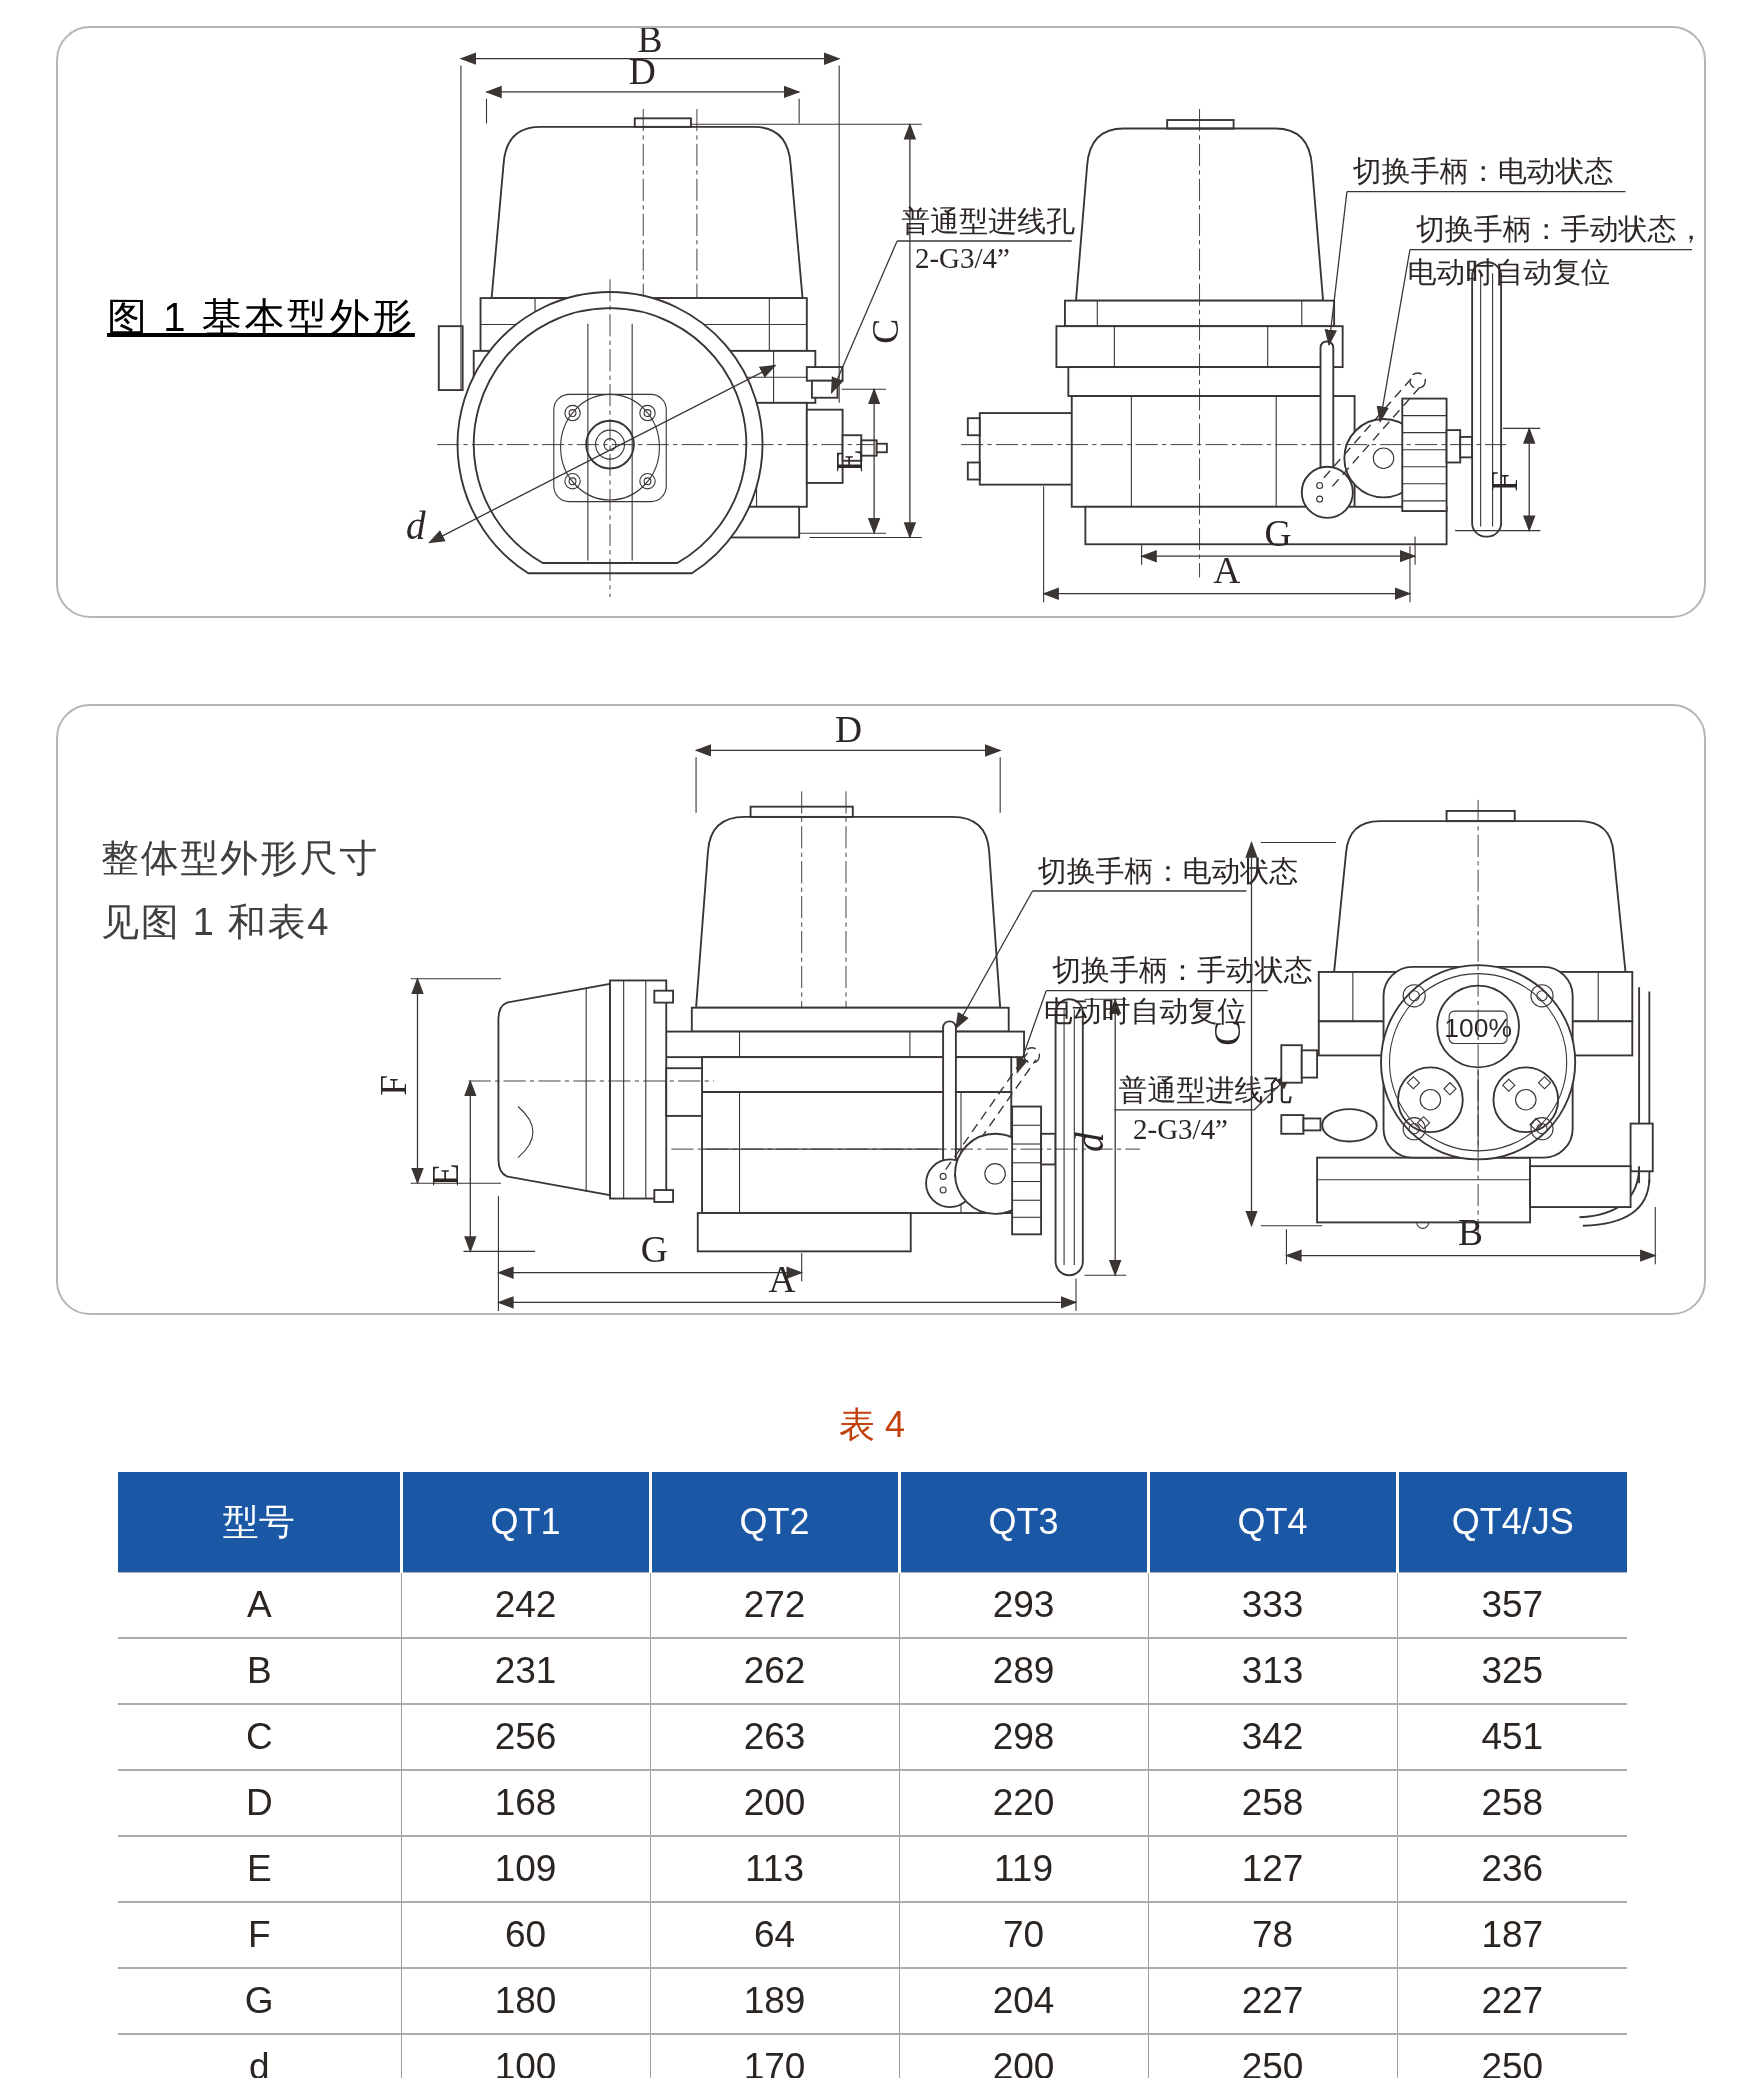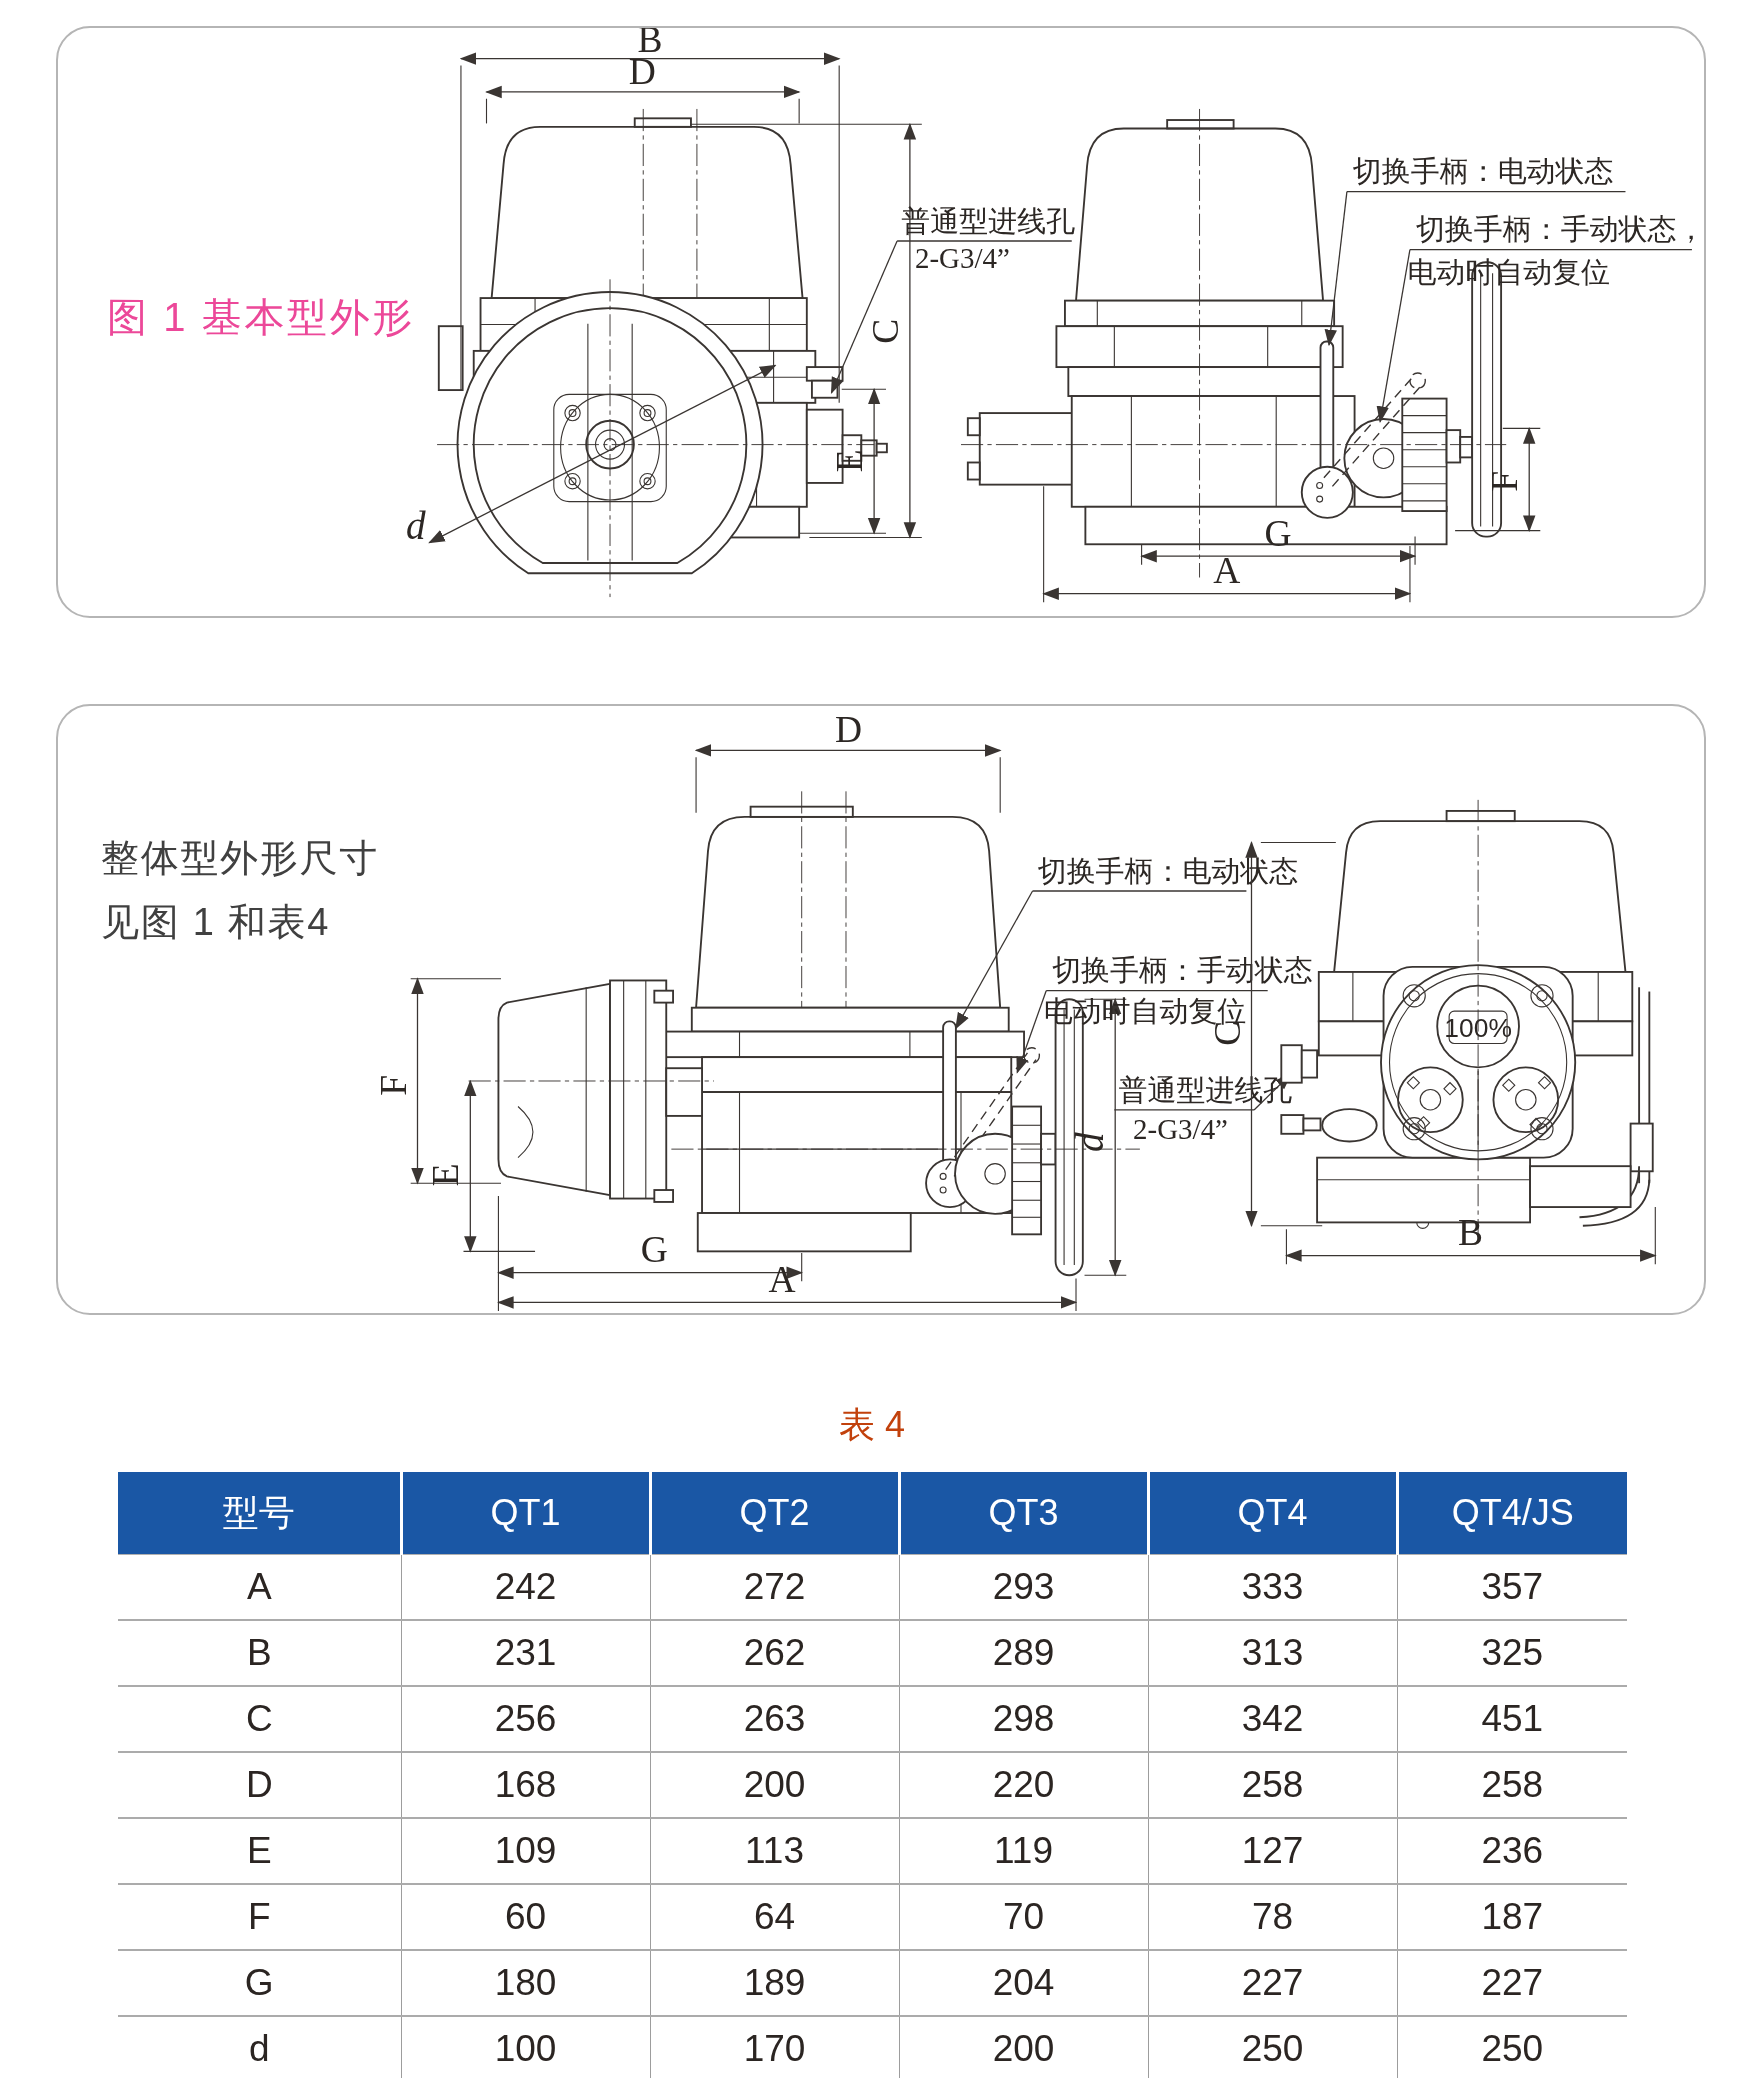--- a/index.html
+++ b/index.html
@@ -2,39 +2,39 @@
 <html style="font-size:13.6px"><head>
 <meta charset="utf-8">
 <style>
   html,body{margin:0;padding:0;background:#ffffff;}
   #page{position:relative;width:1762px;height:2078px;background:#ffffff;overflow:hidden;
         font-family:"Liberation Sans",sans-serif;color:#1f1b18;}
   .card{position:absolute;left:56px;width:1650px;border:2.6px solid #b5b5b5;border-radius:34px;background:#ffffff;box-sizing:border-box;}
   #card1{top:25.6px;height:592px;}
   #card2{top:704px;height:611px;}
   .card svg{position:absolute;left:0;top:0;}
-  .caption{position:absolute;font-size:40px;letter-spacing:2.6px;color:#ec4899;white-space:nowrap;}
+  .caption{position:absolute;font-size:40px;letter-spacing:2.6px;color:#000000;white-space:nowrap;text-decoration:underline;}
   .note{position:absolute;font-size:38px;letter-spacing:1.7px;color:#404040;white-space:nowrap;}
 
   
   .ol{fill:none;stroke:#3a3532;stroke-width:2.2;}
   .olw{fill:#ffffff;stroke:#3a3532;stroke-width:2.2;}
   .il{fill:none;stroke:#3a3532;stroke-width:1.3;}
   .cl{fill:none;stroke:#3a3532;stroke-width:1.1;stroke-dasharray:26 5 5 5;}
   .dl{fill:none;stroke:#3a3532;stroke-width:1.5;}
   .dsh{fill:none;stroke:#3a3532;stroke-width:1.6;stroke-dasharray:11 7;}
   .dim{font:44px "Liberation Serif",serif;fill:#2c2724;}
   .dimi{font:italic 46px "Liberation Serif",serif;fill:#2c2724;}
   .ann{font:34px "Liberation Serif",serif;fill:#2c2724;}
   .pct{font:31px "Liberation Sans",sans-serif;fill:#2c2724;}
 
   
   #tbl-title{position:absolute;left:118px;top:1401px;width:1508px;text-align:center;font-size:36px;color:#c2410c;}
   table.dims{position:absolute;left:118px;top:1472px;width:1508px;border-collapse:collapse;table-layout:fixed;}
-  table.dims th{background:#1a57a5;color:#ffffff;font-weight:normal;font-size:36px;height:64px;padding:9px;text-align:center;}
+  table.dims th{background:#1a57a5;color:#ffffff;font-weight:normal;font-size:36px;height:64px;padding:18px;text-align:center;}
   table.dims th + th{border-left:3.4px solid #ffffff;}
   table.dims td{font-size:37px;color:#2b2522;height:64px;padding:0;text-align:center;background:#ffffff;}
   table.dims td + td{border-left:1.7px solid #9d9d9d;margin-top:12px;}
   table.dims tbody tr td{border-top:2.6px solid #ababab;}
   table.dims tbody tr:first-child td{border-top:1.7px solid #b0b0b0;}
   table.dims tbody tr:last-child td{border-bottom:4.3px solid #9a9a9a;}
 </style>
 </head>
 <body>
 

